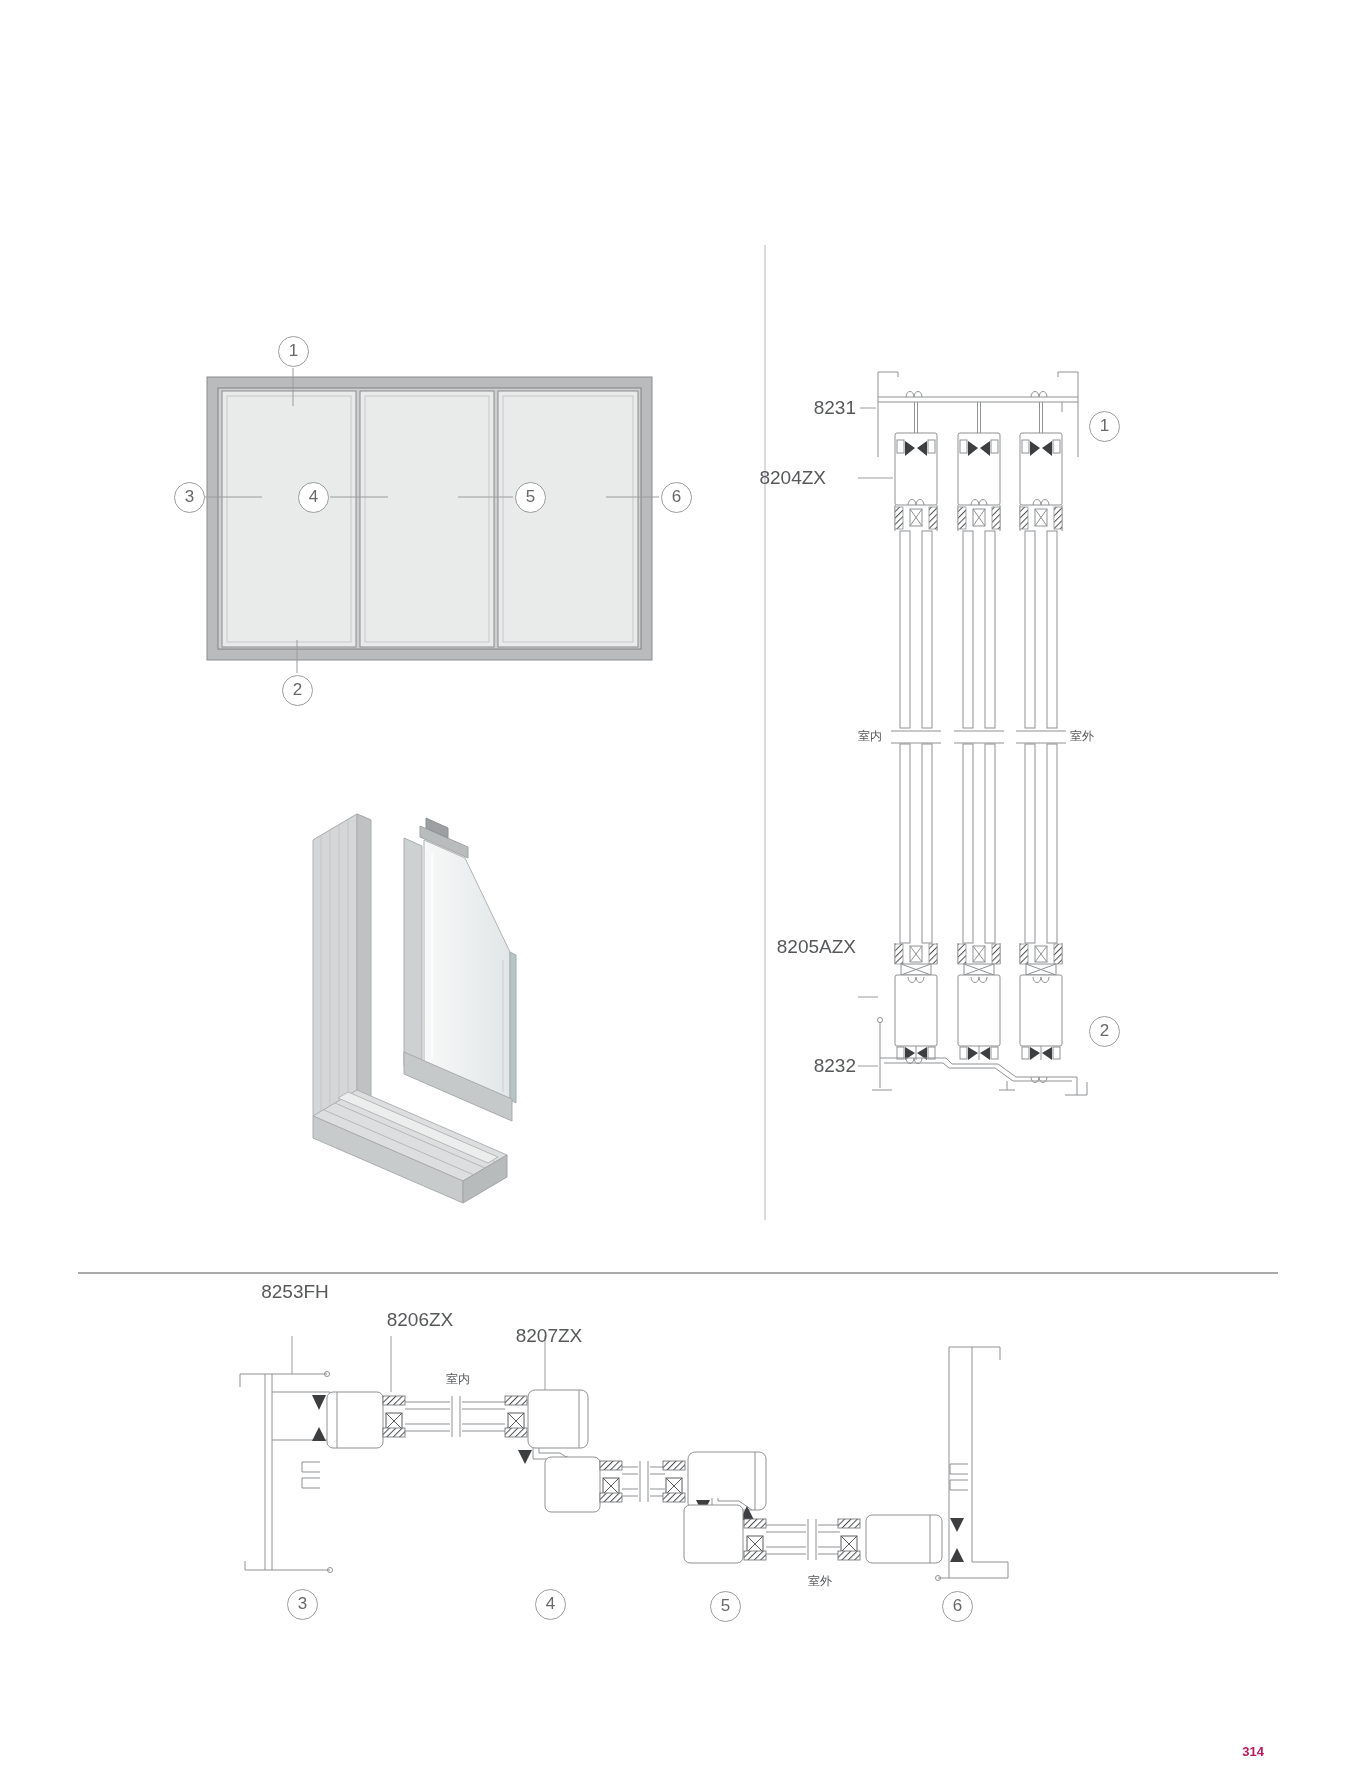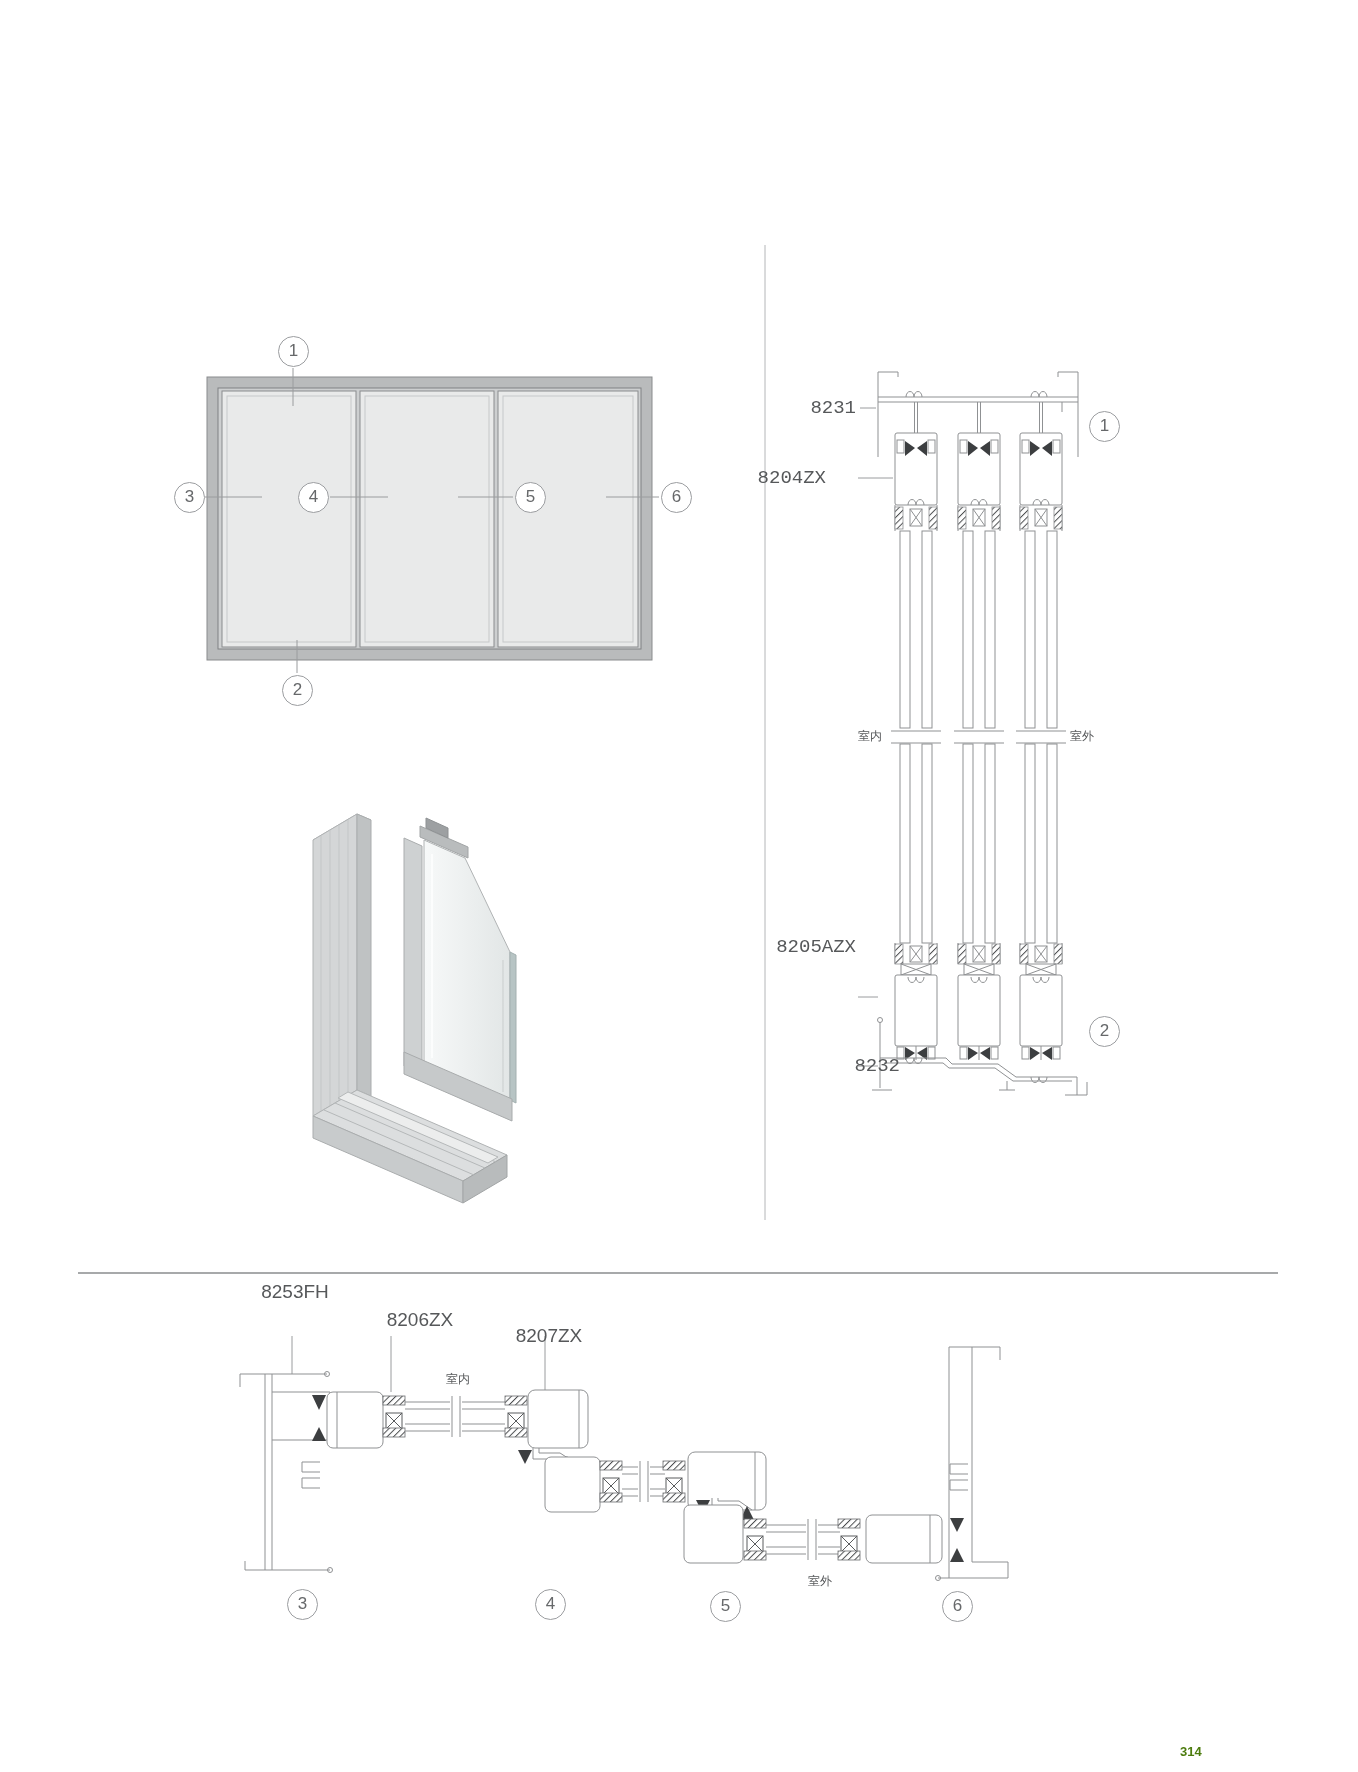--- a/index.html
+++ b/index.html
@@ -1,27 +1,27 @@
 <!DOCTYPE html>
 <html><head>
 <meta charset="utf-8">
 <style>
   html,body{margin:0;padding:0;background:#ffffff;}
   .page{position:relative;width:1358px;height:1772px;background:#ffffff;
         font-family:"Liberation Sans",sans-serif;overflow:hidden;}
   .lineart{position:absolute;left:0;top:0;width:1358px;height:1772px;}
   .lbl{position:absolute;color:#56585a;font-size:19px;line-height:20px;white-space:nowrap;}
   .lbl.cn{font-size:12px;}
-  .right{text-align:right;font-family:Liberation Mono, monospace;}
+  .right{text-align:right;}
   .center{text-align:center;}
   .callout{position:absolute;width:31px;height:31px;border:1.5px solid #9b9da0;border-radius:50%;
            background:#ffffff;color:#66686a;font-size:17px;line-height:28px;text-align:center;
            box-sizing:border-box;}
-  .pagenum{position:absolute;left:1180px;top:1744px;width:84px;
-           color:#4d7c0f;font-size:13px;font-weight:bold;}
+  .pagenum{position:absolute;left:1180px;top:1744px;width:84px;text-align:right;
+           color:#be185d;font-size:13px;font-weight:bold;}
 </style>
 </head>
 <body>
 
 <div class="page">
 
   <svg class="lineart" viewBox="0 0 1358 1772">
     <defs>
       <pattern id="hatch" width="4.5" height="4.5" patternUnits="userSpaceOnUse" patternTransform="rotate(45)">
         <rect width="4.5" height="4.5" fill="#ffffff"></rect>
@@ -261,21 +261,21 @@
   <div class="callout" style="left:278px;top:336px;">1</div>
   <div class="callout" style="left:282px;top:675px;">2</div>
   <div class="callout" style="left:174px;top:482px;">3</div>
   <div class="callout" style="left:298px;top:482px;">4</div>
   <div class="callout" style="left:515px;top:482px;">5</div>
   <div class="callout" style="left:661px;top:482px;">6</div>
 
   <div class="lbl right" style="left:766px;top:398px;width:90px;">8231</div>
   <div class="lbl right" style="left:716px;top:468px;width:110px;">8204ZX</div>
   <div class="lbl right" style="left:726px;top:937px;width:130px;">8205AZX</div>
-  <div class="lbl right" style="left:766px;top:1056px;width:90px;margin-left:44px;">8232</div>
+  <div class="lbl right" style="left:766px;top:1056px;width:90px;">8232</div>
   <div class="lbl cn center" style="left:833px;top:726px;width:74px;">室内</div>
   <div class="lbl cn center" style="left:1045px;top:726px;width:74px;">室外</div>
   <div class="callout" style="left:1089px;top:411px;">1</div>
   <div class="callout" style="left:1089px;top:1016px;">2</div>
 
   <div class="lbl center" style="left:245px;top:1282px;width:100px;">8253FH</div>
   <div class="lbl center" style="left:370px;top:1310px;width:100px;">8206ZX</div>
   <div class="lbl center" style="left:499px;top:1310px;width:100px;margin-top:16px;">8207ZX</div>
   <div class="lbl cn center" style="left:421px;top:1369px;width:74px;">室内</div>
   <div class="lbl cn center" style="left:783px;top:1571px;width:74px;">室外</div>

